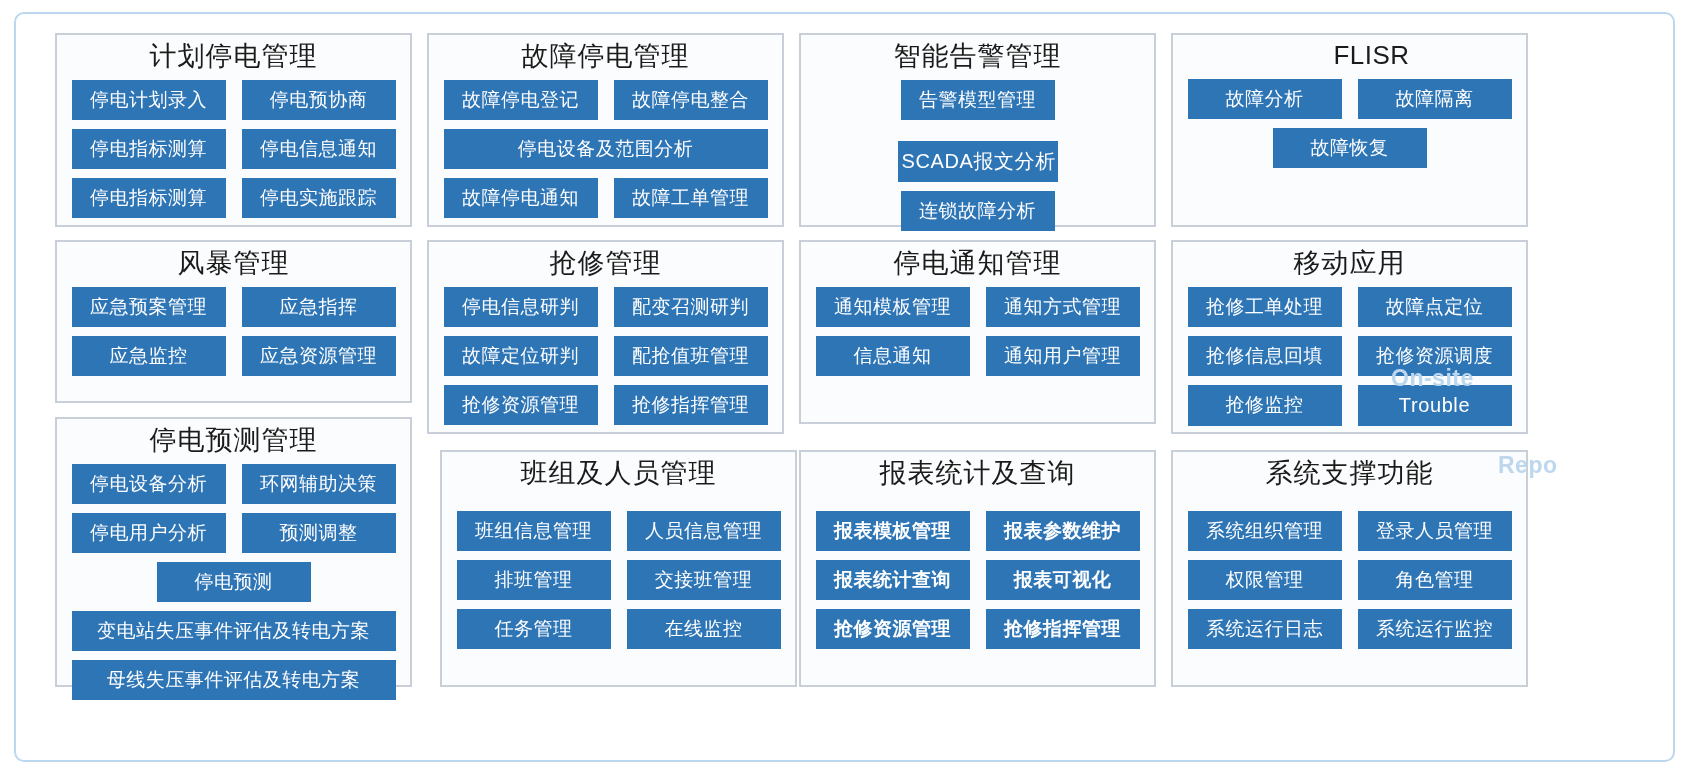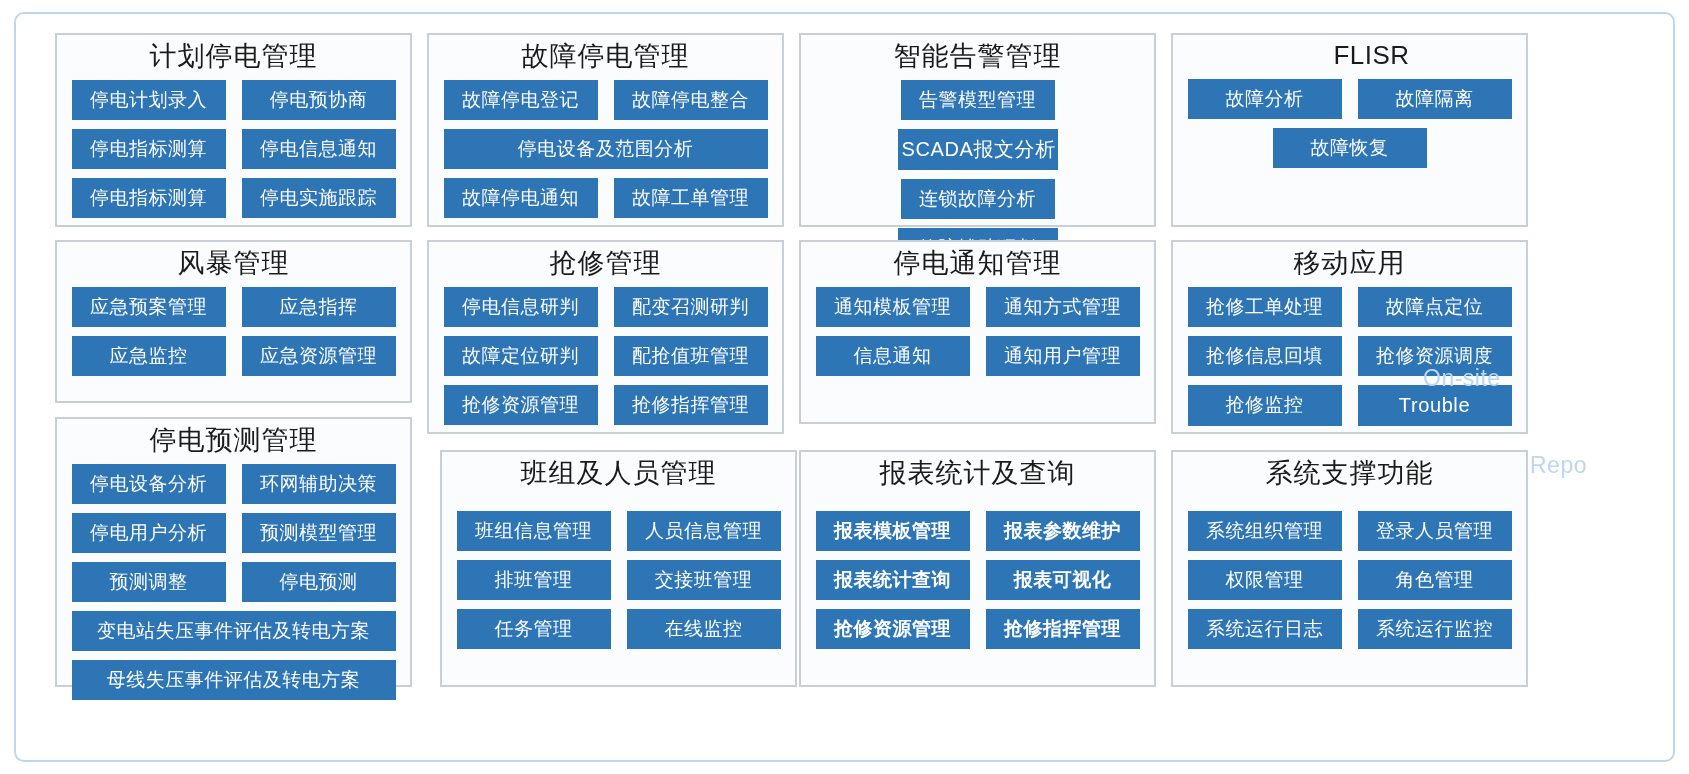--- a/index.html
+++ b/index.html
@@ -77,34 +77,33 @@
     line-height: 1;
     text-align: center;
     padding: 10px 4px 11px 4px;
     white-space: nowrap;
     box-sizing: border-box;
     flex: 0 0 auto;
     letter-spacing: 0.5px;
     user-select: none;
   }
   .btn.half { width: 154px; }
-  .btn.half-wide { width: 160px; }
+  .btn.half-wide { width: 160px; margin-top: 12px; }
   .btn.full { width: 324px; }
   .btn.latin { font-size: 20px; letter-spacing: 0.6px; }
 
   
   .ghost {
     position: absolute;
     color: #bcd7ee;
     font-size: 23px;
-    font-weight: 400;
+    font-weight: 700;
     white-space: nowrap;
     pointer-events: none;
     letter-spacing: 0.5px;
-    margin-left: 32px;
   }
 </style>
 </head>
 <body>
 
 <div class="canvas">
   <div class="outer-frame"></div>
   <div class="grid">
 
     <div class="card" style="left:55px; top:33px; width:357px; height:194px;">
@@ -194,21 +193,20 @@
         <div class="btn half latin">Trouble</div>
       </div>
     </div>
 
     <div class="card" style="left:55px; top:417px; width:357px; height:270px;">
       <div class="card-title">停电预测管理</div>
       <div class="btn-grid">
         <div class="btn half">停电设备分析</div>
         <div class="btn half">环网辅助决策</div>
         <div class="btn half">停电用户分析</div>
-        <div class="btn half">预测模型管理</div>
         <div class="btn half">预测调整</div>
         <div class="btn half">停电预测</div>
         <div class="btn full">变电站失压事件评估及转电方案</div>
         <div class="btn full">母线失压事件评估及转电方案</div>
       </div>
     </div>
 
     <div class="card" style="left:440px; top:450px; width:357px; height:237px;">
       <div class="card-title">班组及人员管理</div>
       <div class="btn-grid" style="margin-top:22px;">

